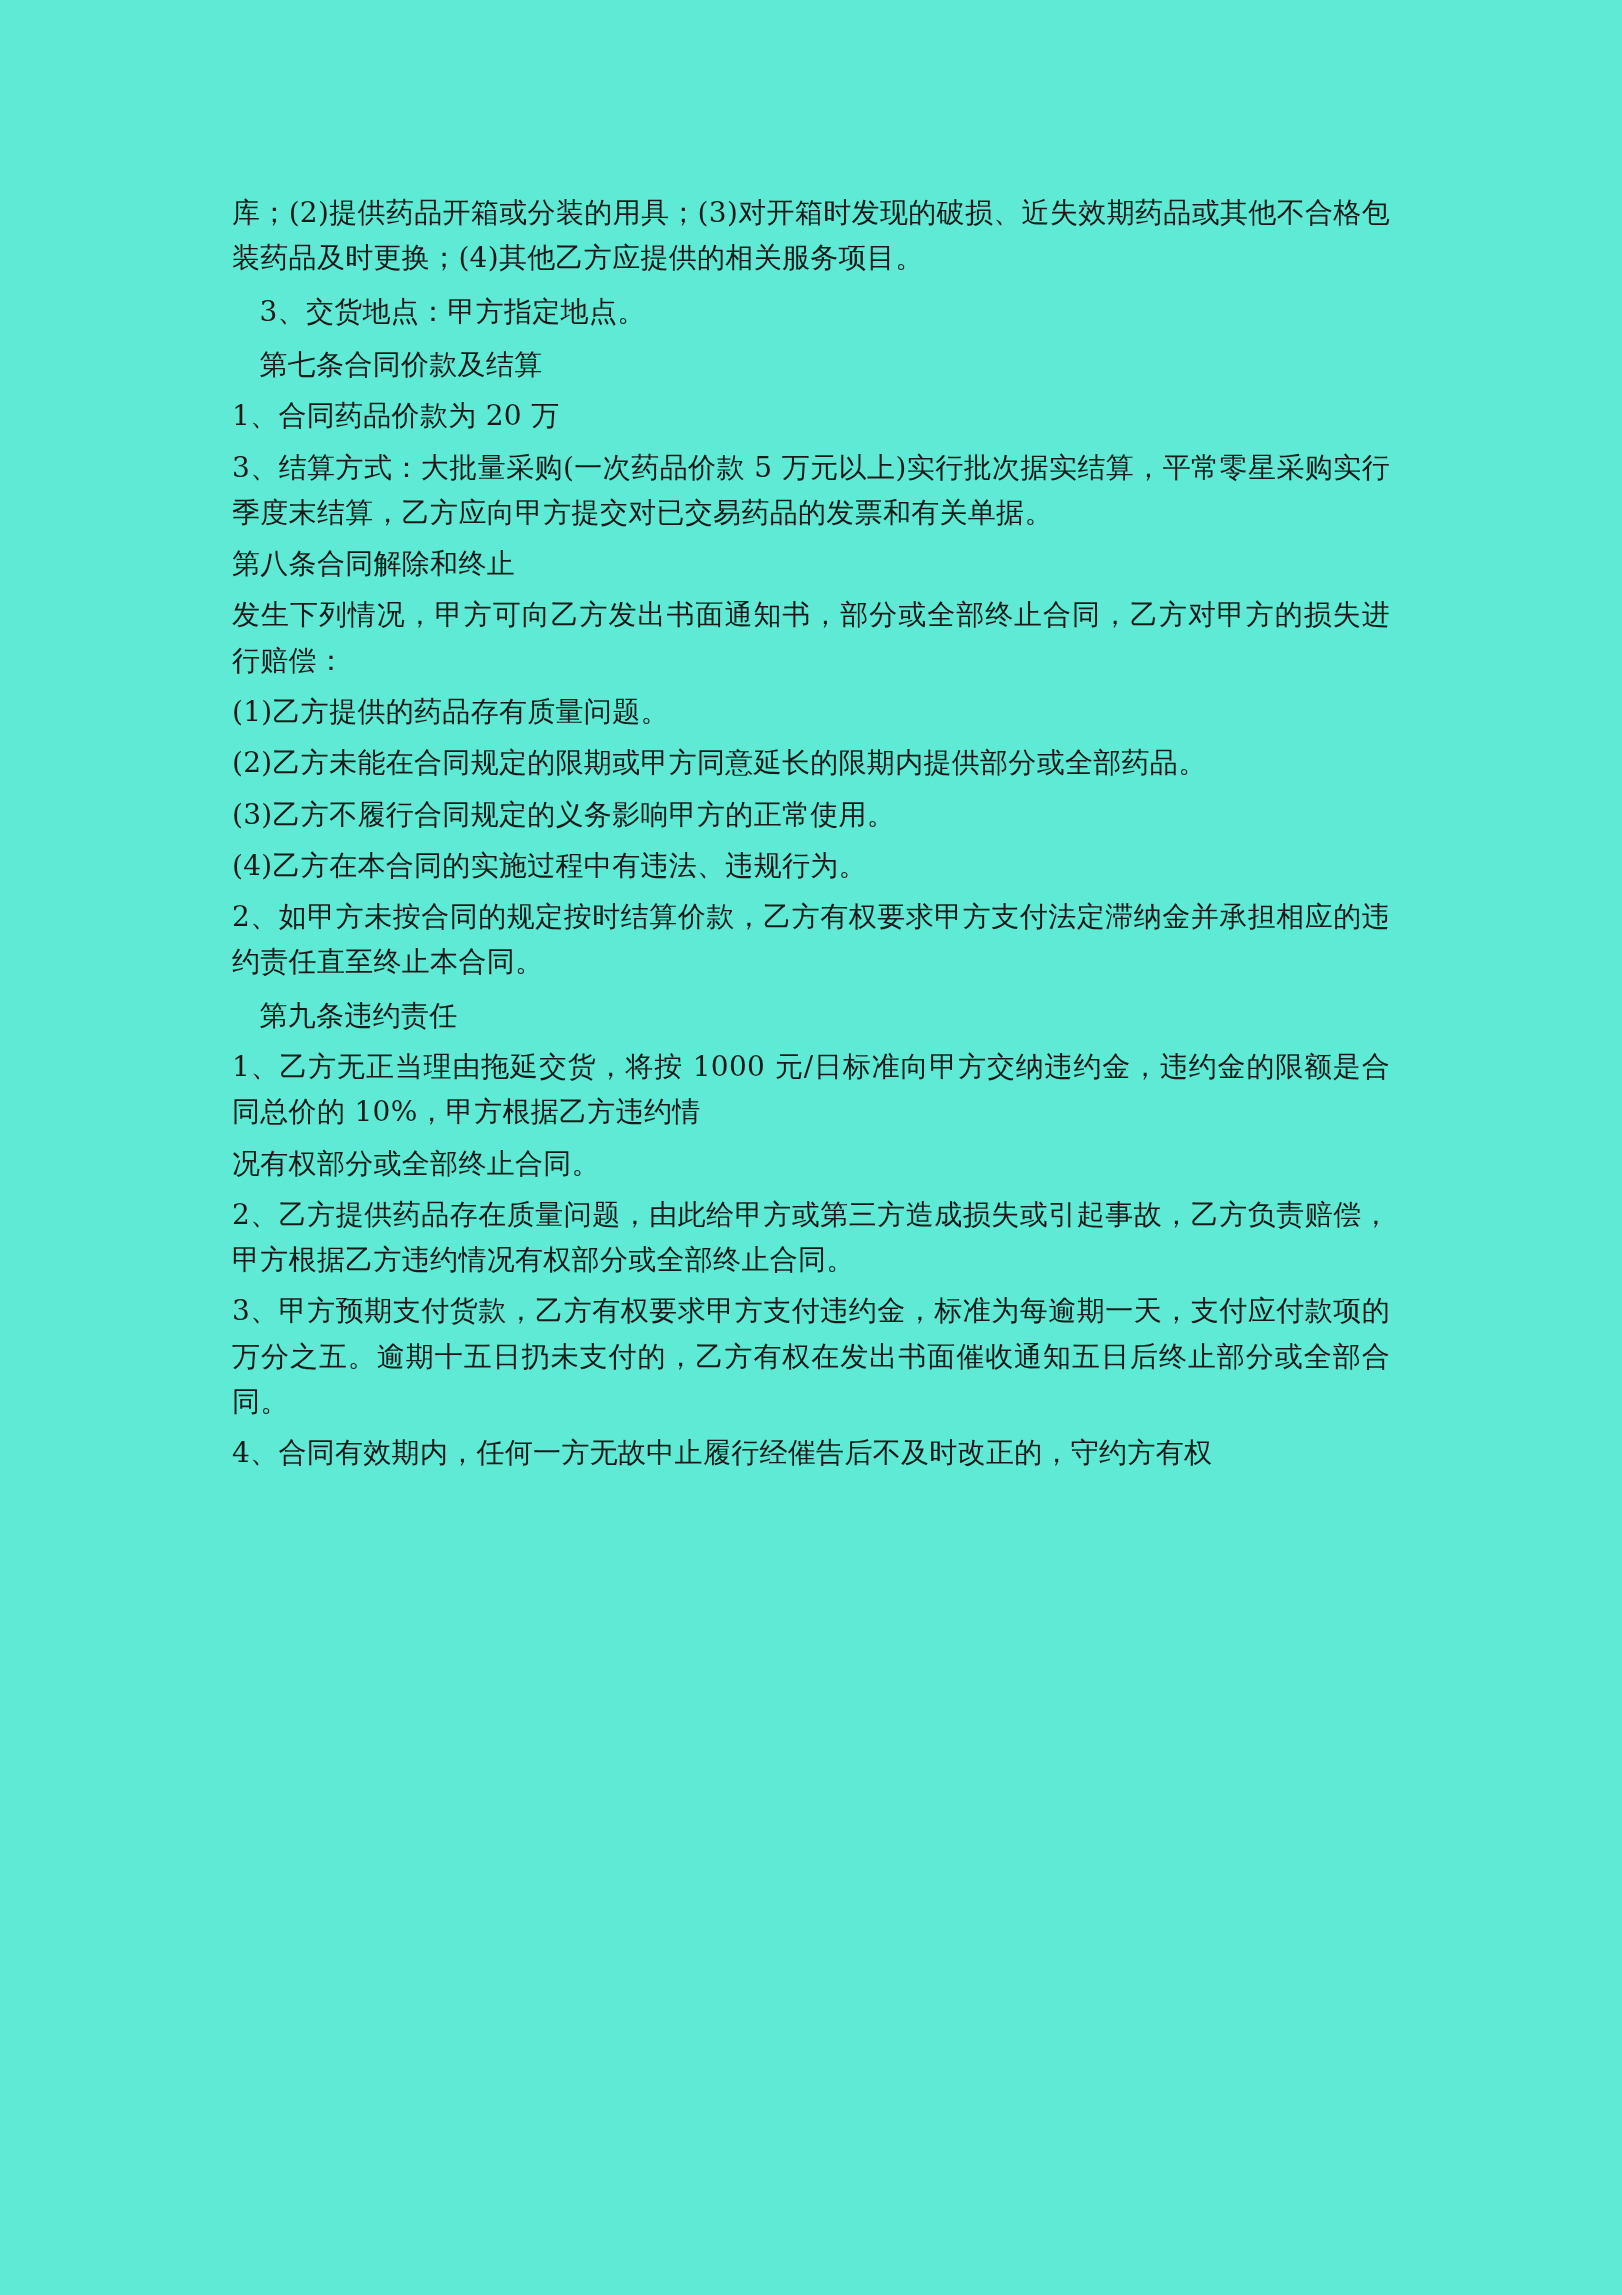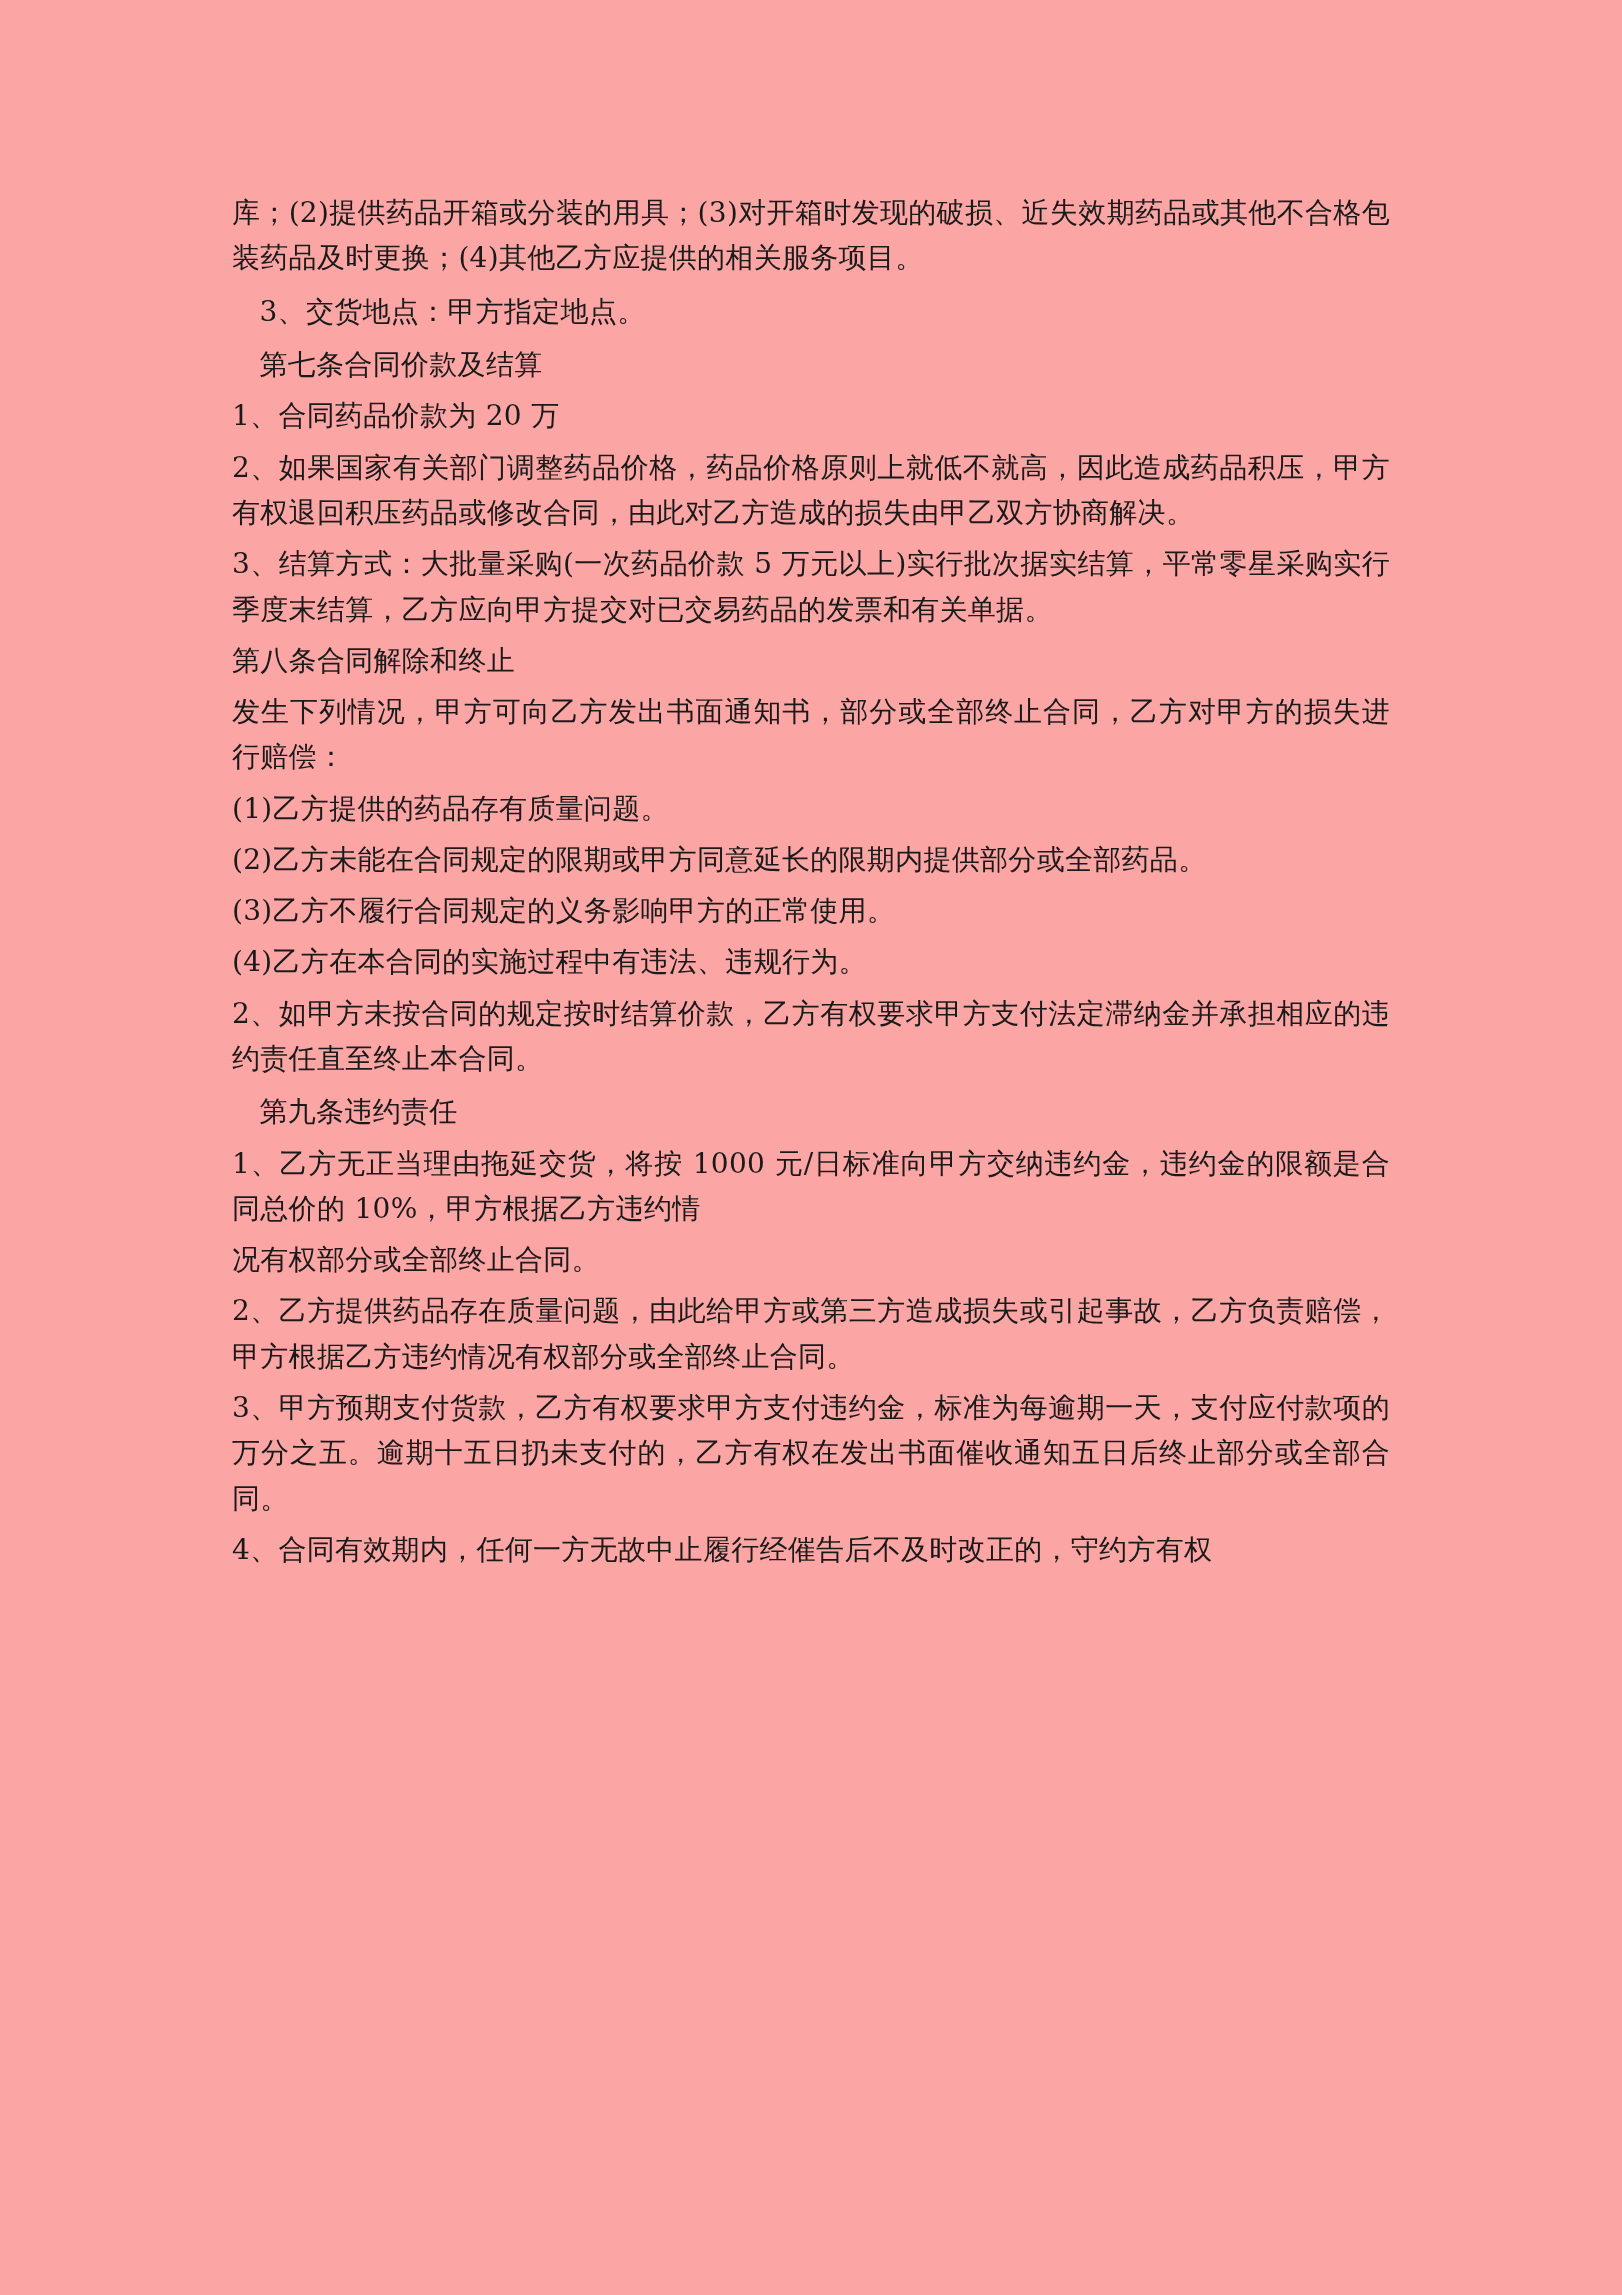--- a/index.html
+++ b/index.html
@@ -6,21 +6,21 @@
     margin: 0;
     padding: 0;
     background: #ffffff;
   }
   body {
     font-family: "DejaVu Serif", "Liberation Serif", serif;
   }
   .page {
     width: 1623px;
     height: 2295px;
-    background: #fca5a5;
+    background: #5eead4;
     position: relative;
     box-sizing: border-box;
     padding: 190px 232px 0 232px;
     overflow: hidden;
   }
   .doc-body {
     width: 1158px;
   }
   .para {
     font-size: 28px;
@@ -41,21 +41,20 @@
 </style>
 </head>
 <body>
 
 <div class="page">
   <div class="doc-body">
     <p class="para noindent">库；(2)提供药品开箱或分装的用具；(3)对开箱时发现的破损、近失效期药品或其他不合格包装药品及时更换；(4)其他乙方应提供的相关服务项目。</p>
     <p class="para indent">3、交货地点：甲方指定地点。</p>
     <p class="para indent">第七条合同价款及结算</p>
     <p class="para noindent">1、合同药品价款为 20 万</p>
-    <p class="para noindent">2、如果国家有关部门调整药品价格，药品价格原则上就低不就高，因此造成药品积压，甲方有权退回积压药品或修改合同，由此对乙方造成的损失由甲乙双方协商解决。</p>
     <p class="para noindent">3、结算方式：大批量采购(一次药品价款 5 万元以上)实行批次据实结算，平常零星采购实行季度末结算，乙方应向甲方提交对已交易药品的发票和有关单据。</p>
     <p class="para noindent">第八条合同解除和终止</p>
     <p class="para noindent">发生下列情况，甲方可向乙方发出书面通知书，部分或全部终止合同，乙方对甲方的损失进行赔偿：</p>
     <p class="para noindent">(1)乙方提供的药品存有质量问题。</p>
     <p class="para noindent">(2)乙方未能在合同规定的限期或甲方同意延长的限期内提供部分或全部药品。</p>
     <p class="para noindent">(3)乙方不履行合同规定的义务影响甲方的正常使用。</p>
     <p class="para noindent">(4)乙方在本合同的实施过程中有违法、违规行为。</p>
     <p class="para noindent">2、如甲方未按合同的规定按时结算价款，乙方有权要求甲方支付法定滞纳金并承担相应的违约责任直至终止本合同。</p>
     <p class="para indent">第九条违约责任</p>
     <p class="para noindent">1、乙方无正当理由拖延交货，将按 1000 元/日标准向甲方交纳违约金，违约金的限额是合同总价的 10%，甲方根据乙方违约情</p>

